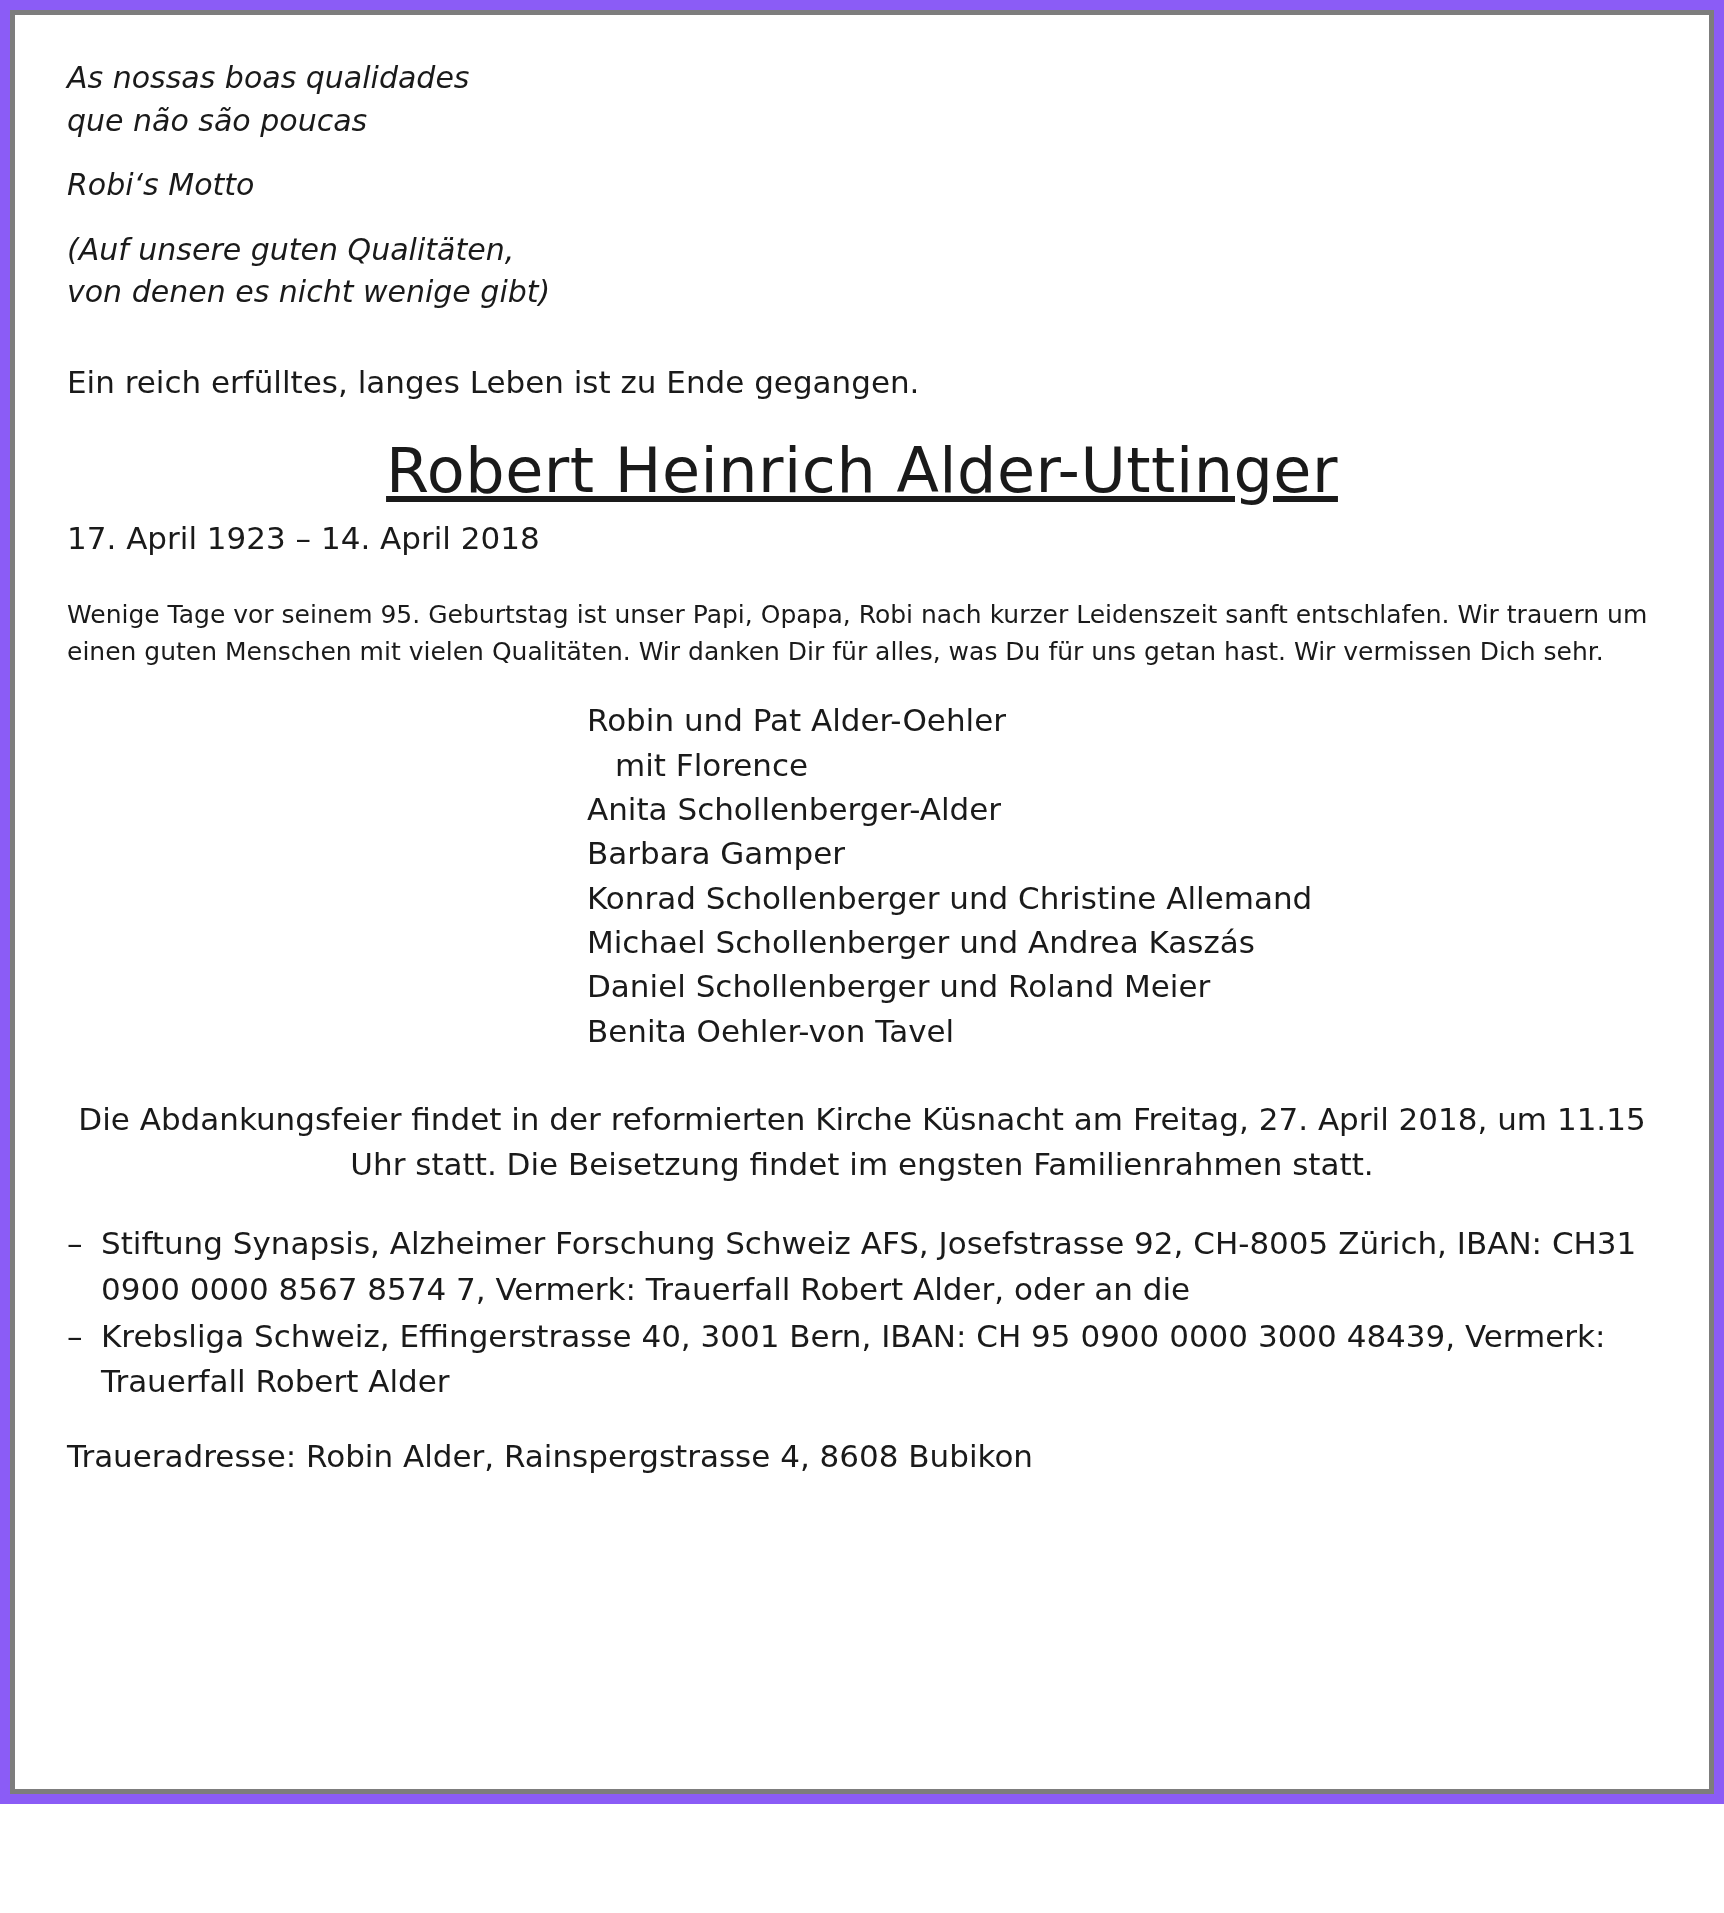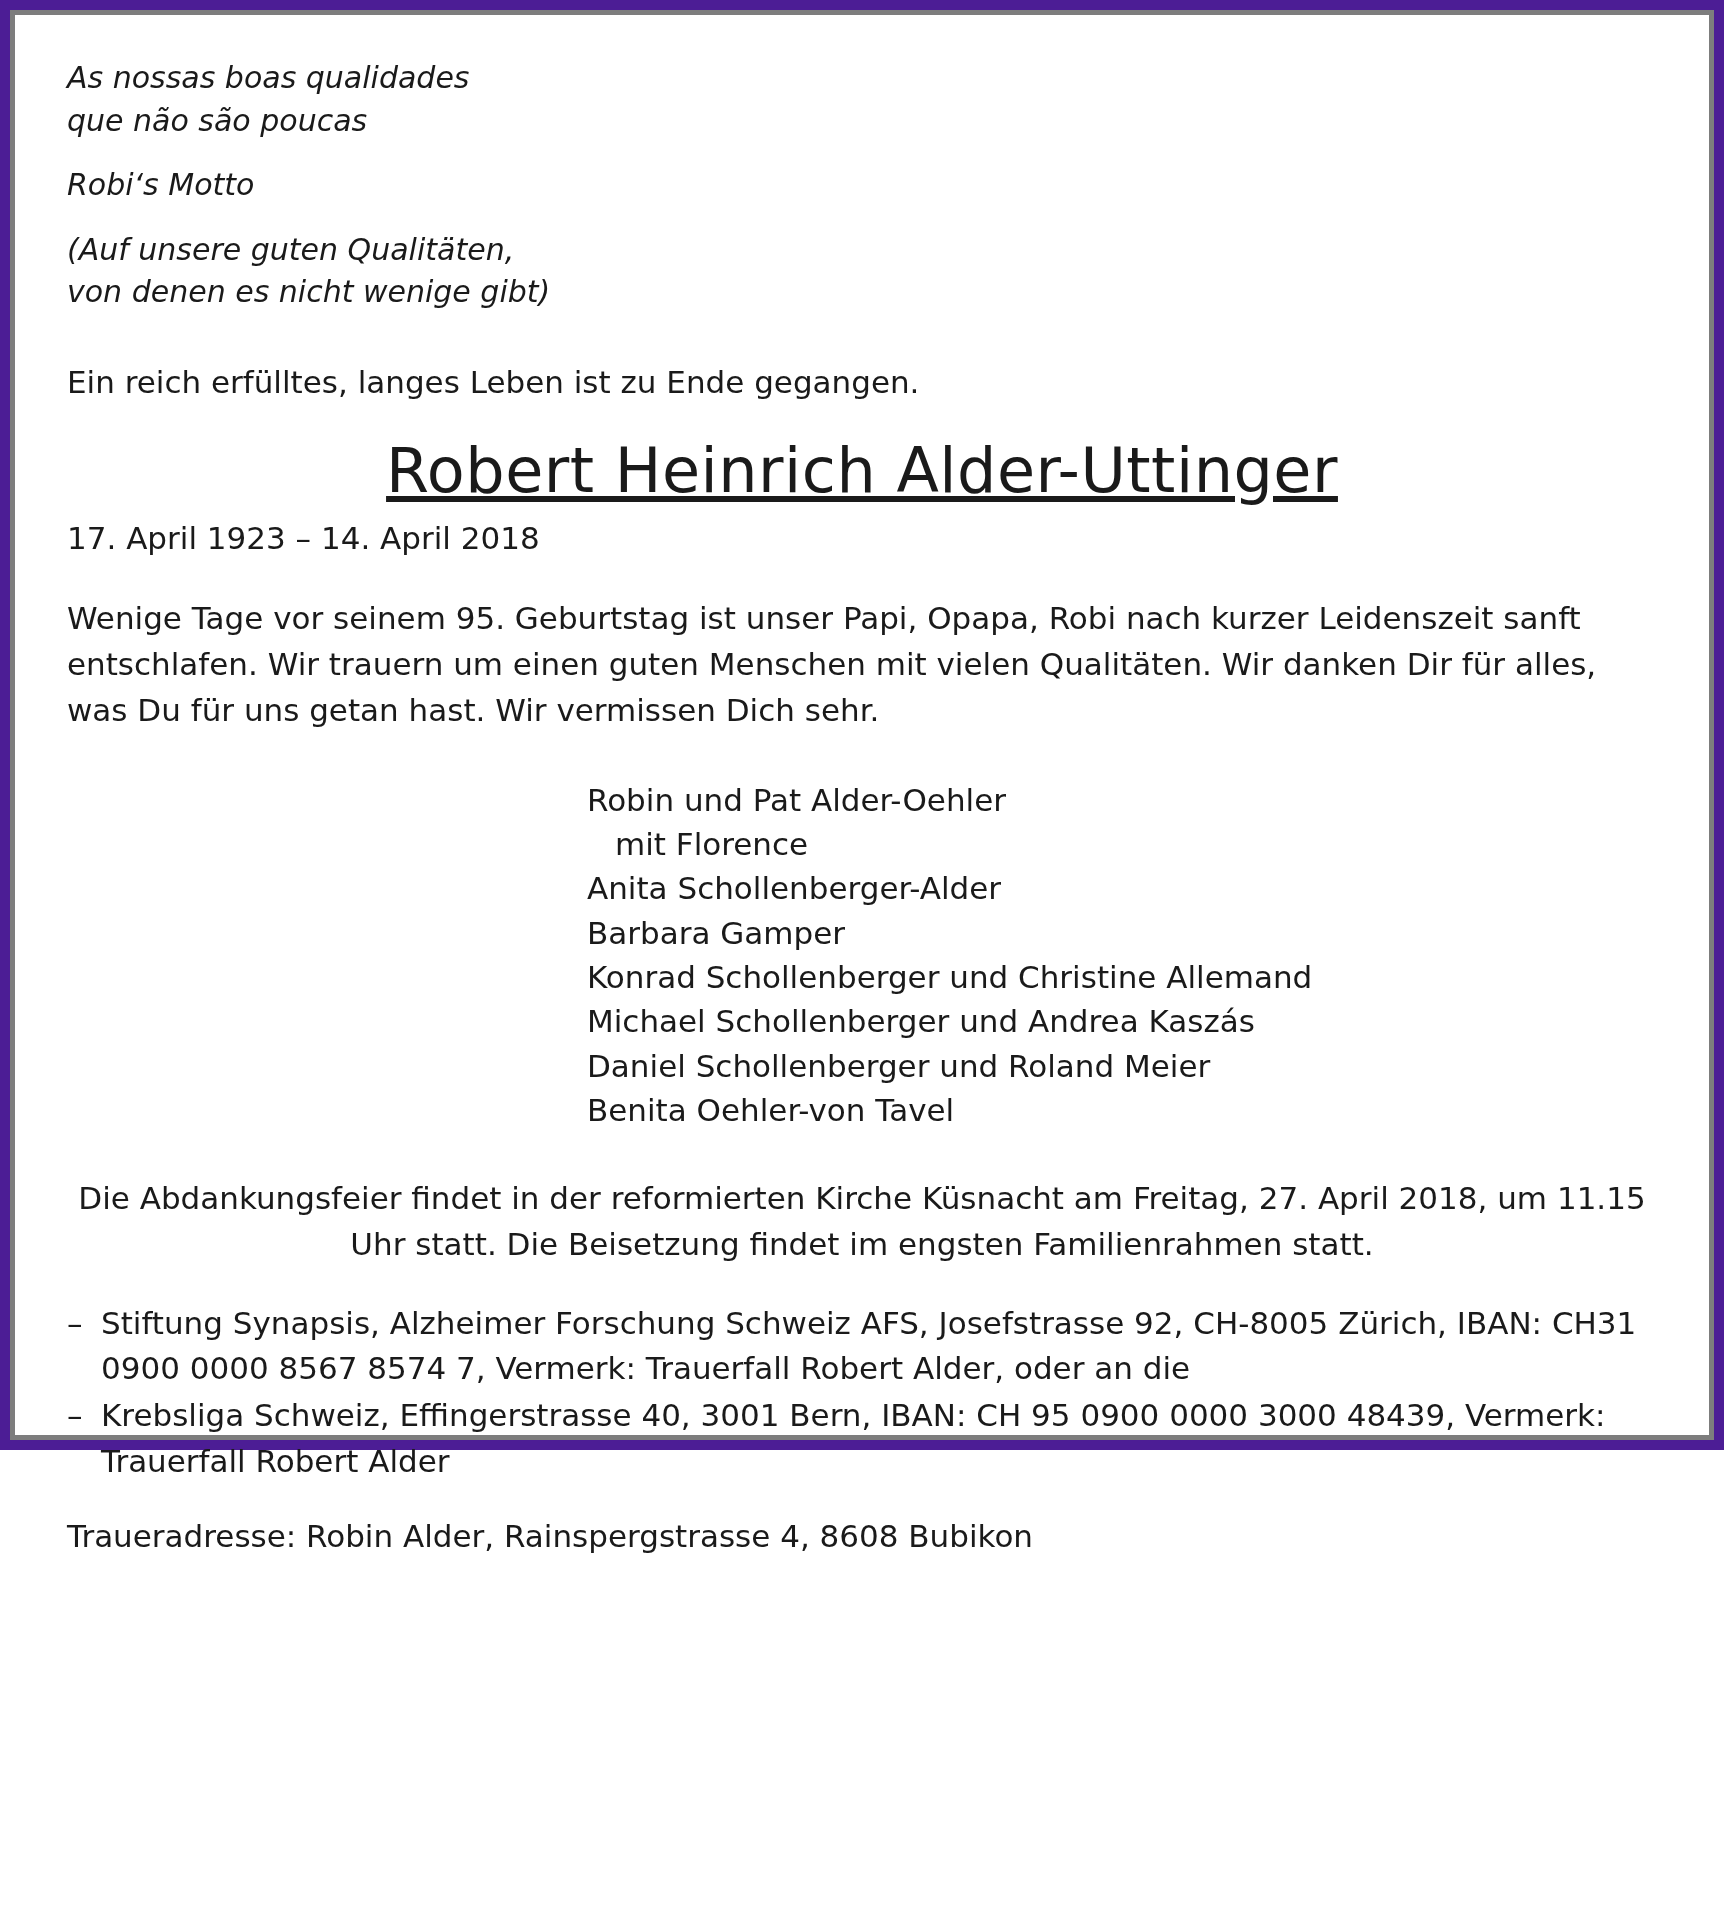--- a/index.html
+++ b/index.html
@@ -9,23 +9,23 @@
   }
   body {
     width: 1724px;
     height: 1913px;
     font-family: "DejaVu Sans", sans-serif;
     color: #1a1a1a;
   }
   .page {
     box-sizing: border-box;
     width: 1724px;
-    height: 1450px;
+    height: 1804px;
     padding: 10px;
-    background: #4c1d95;
+    background: #8b5cf6;
   }
   .notice {
     box-sizing: border-box;
     width: 100%;
     height: 100%;
     border: 5px solid #7d7d7d;
     background: #ffffff;
     padding: 42px 52px 30px 52px;
   }
   .motto {
@@ -53,23 +53,23 @@
     letter-spacing: 0.5px;
     line-height: 1.15;
     margin: 22px 0 14px 0;
     text-decoration: underline;
   }
   .dates {
     font-size: 31px;
     margin-bottom: 40px;
   }
   .body-text {
-    font-size: 31px;
+    font-size: 25px;
     line-height: 1.48;
-    margin-bottom: 44px;
+    margin-bottom: 28px;
     text-align: left;
   }
   .survivors {
     margin: 24px 0 36px 0;
     padding-left: 520px;
     font-size: 31px;
     line-height: 1.43;
   }
   .survivor-line {
     white-space: pre;

